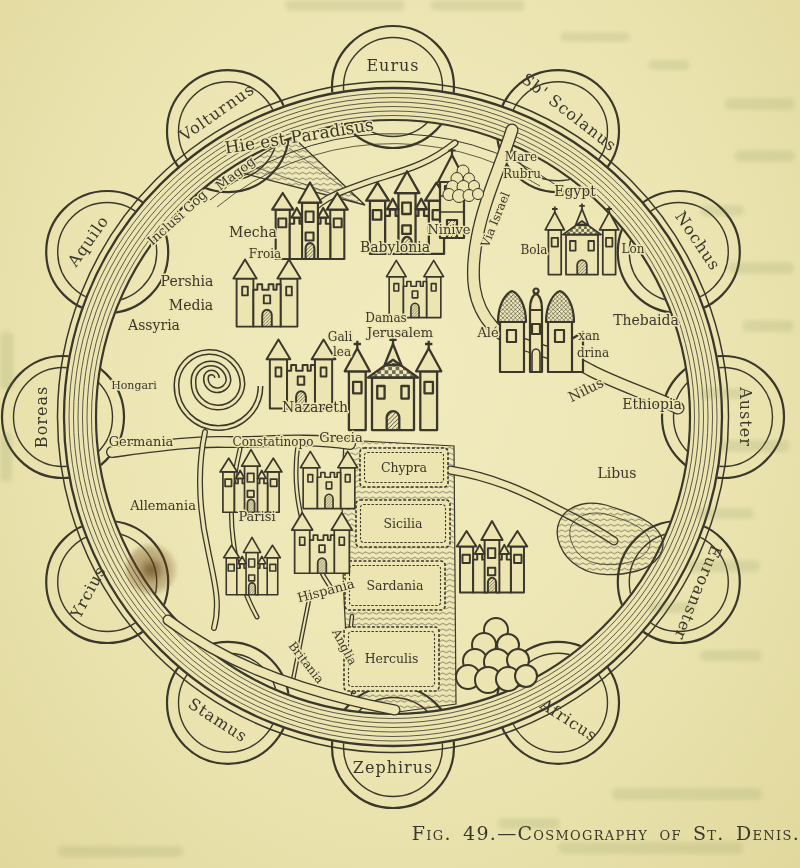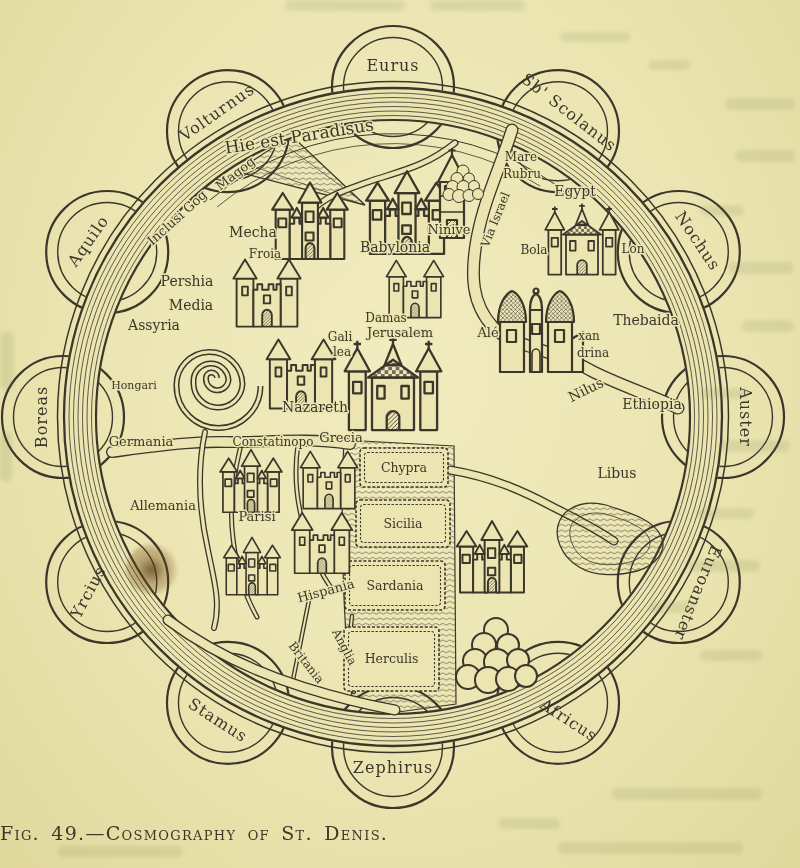--- a/index.html
+++ b/index.html
@@ -3,21 +3,21 @@
 <meta charset="utf-8">
 <style>
   html,body{margin:0;padding:0;}
   body{
     width:800px;height:868px;position:relative;overflow:hidden;
     background:radial-gradient(ellipse at 50% 42%, #f1ebbf 0%, #ece5b2 55%, #e0d89c 100%);
     font-family:"DejaVu Serif", serif;
   }
   #map-svg{position:absolute;left:0;top:0;}
   .caption{
-    position:absolute;top:822px;left:0;width:100%;text-align:left;
+    position:absolute;top:822px;left:0;width:100%;text-align:right;
     font-variant:small-caps;font-size:19px;letter-spacing:1.3px;word-spacing:4px;
     color:#3b372a;
   }
   .maplabel{
     font-family:"DejaVu Serif", serif;
     fill:#3b372a;
     paint-order:stroke;
     stroke:#ece5b2;stroke-width:3px;stroke-linejoin:round;
   }
   .windname{font-family:"DejaVu Serif", serif;fill:#3b372a;letter-spacing:1px;}

